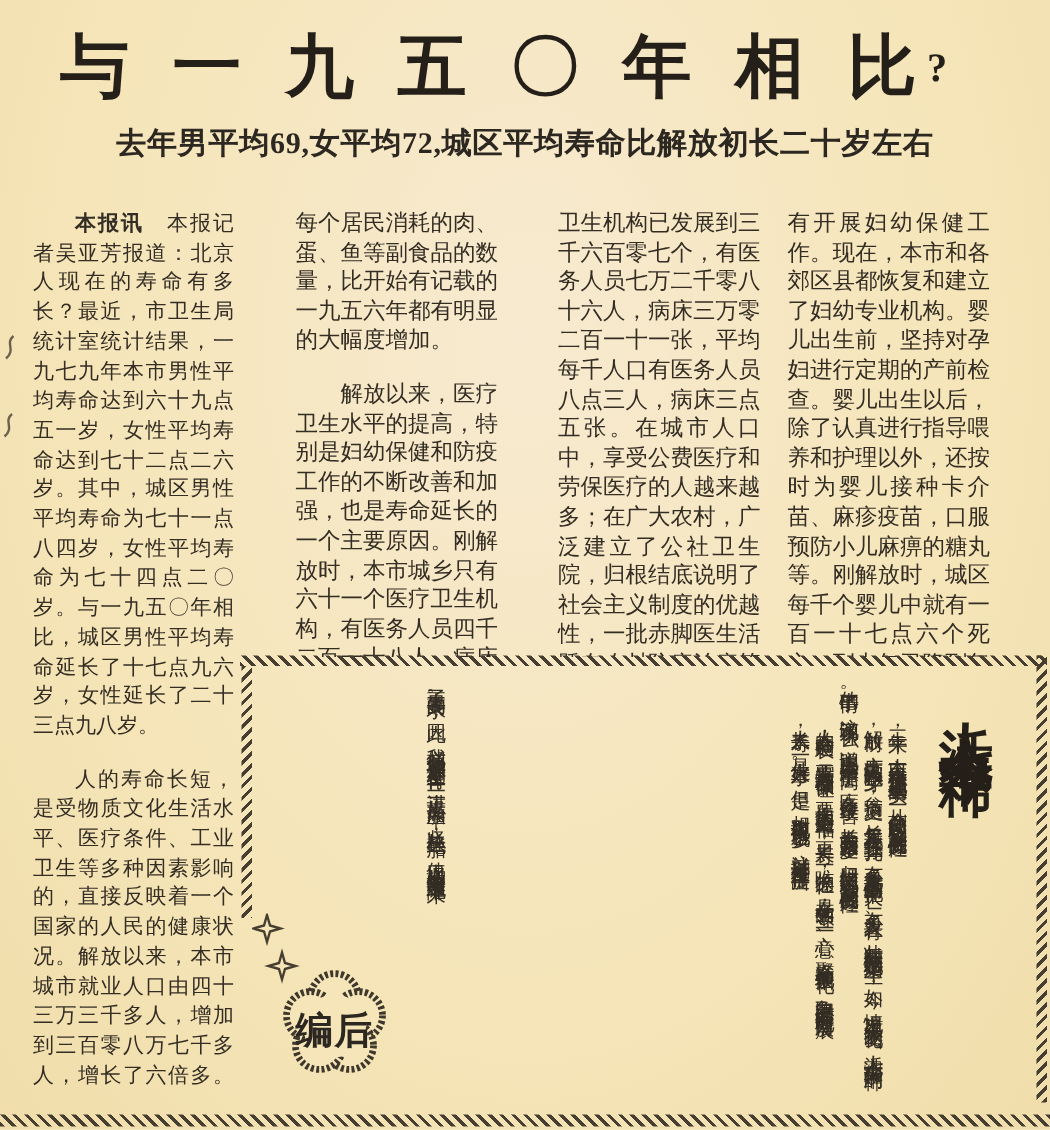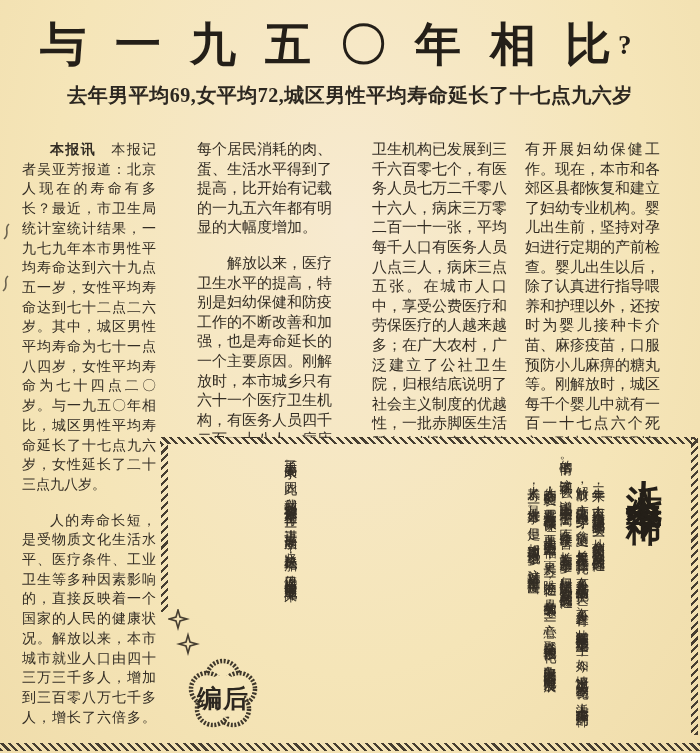--- a/index.html
+++ b/index.html
@@ -59,45 +59,45 @@
     overflow:hidden;
   }
   .v-main p{margin:0;text-indent:2em;text-align:justify;}
   .v-title-wrap{flex:1;display:flex;justify-content:flex-end;}
   .v-title{
     writing-mode:vertical-rl;
     font-size:36px;font-weight:bold;letter-spacing:5px;line-height:76px;
     color:#241f18;margin:0;padding-top:2px;
   }
   
-  .stamp{position:absolute;left:22px;bottom:2px;width:82px;height:86px;}
+  .stamp{position:absolute;left:22px;bottom:14px;width:82px;height:86px;}
   .stamp-label{
     position:absolute;left:0;top:27px;width:82px;text-align:center;
     font-size:25px;font-weight:bold;color:#2c2720;letter-spacing:1px;
   }
   .stars{position:absolute;left:8px;top:172px;width:34px;height:50px;}
   .margin-marks{position:absolute;left:0;top:220px;width:14px;height:80px;}
 </style>
 </head>
 <body>
 
 <div class="page">
 
   <div class="headline">
     <span class="t">与一九五〇年相比</span><span class="q">?</span>
   </div>
-  <div class="subtitle">去年男平均69,女平均72,城区男性平均寿命延长了十七点九六岁</div>
+  <div class="subtitle">去年男平均69,女平均72,城区平均寿命比解放初长二十岁左右</div>
 
   <div class="col col1">
     <p class="ind"><span class="lead">本报讯</span><span>　本报记者吴亚芳报道：北京人现在的寿命有多长？最近，市卫生局统计室统计结果，一九七九年本市男性平均寿命达到六十九点五一岁，女性平均寿命达到七十二点二六岁。其中，城区男性平均寿命为七十一点八四岁，女性平均寿命为七十四点二〇岁。与一九五〇年相比，城区男性平均寿命延长了十七点九六岁，女性延长了二十三点九八岁。</span></p>
     <p class="ind">人的寿命长短，是受物质文化生活水平、医疗条件、工业卫生等多种因素影响的，直接反映着一个国家的人民的健康状况。解放以来，本市城市就业人口由四十三万三千多人，增加到三百零八万七千多人，增长了六倍多。随着就业人口的不断增加，城市人口抚养系数由解放初期的平均每个在业人员抚养二点八人，下降到不足一个人：虽然前些年曾经受到干扰，但广大人民的经济收入三十年来总的是增加了，生活水平得到了提高。现在，平均</p>
   </div>
 
   <div class="col col2">
-    <p>每个居民消耗的肉、蛋、生活水平得到了提高，比开始有记载的一九五六年都有明显的大幅度增加。</p>
+    <p>每个居民消耗的肉、蛋、鱼等副食品的数量，比开始有记载的一九五六年都有明显的大幅度增加。</p>
     <p class="ind">解放以来，医疗卫生水平的提高，特别是妇幼保健和防疫工作的不断改善和加强，也是寿命延长的一个主要原因。刚解放时，本市城乡只有六十一个医疗卫生机构，有医务人员四千二百一十八人，病床三千零一张，平均每千人口有医务人员二点一人，病床一点五张。医疗条件改善了，全市城乡医疗</p>
   </div>
 
   <div class="col col3">
     <p>卫生机构已发展到三千六百零七个，有医务人员七万二千零八十六人，病床三万零二百一十一张，平均每千人口有医务人员八点三人，病床三点五张。在城市人口中，享受公费医疗和劳保医疗的人越来越多；在广大农村，广泛建立了公社卫生院，归根结底说明了社会主义制度的优越性，一批赤脚医生活跃在农村防病治病第一线，使广大农民特别是山区农民医疗条件大大改善。</p>
     <p class="ind">解放前，本市几乎没</p>
   </div>
 
   <div class="col col4">
     <p>有开展妇幼保健工作。现在，本市和各郊区县都恢复和建立了妇幼专业机构。婴儿出生前，坚持对孕妇进行定期的产前检查。婴儿出生以后，除了认真进行指导喂养和护理以外，还按时为婴儿接种卡介苗、麻疹疫苗，口服预防小儿麻痹的糖丸等。刚解放时，城区每千个婴儿中就有一百一十七点六个死亡，到去年已降到每千个婴儿中只有十二点八个死亡，婴儿死亡率降低了百分之八十九。</p>

